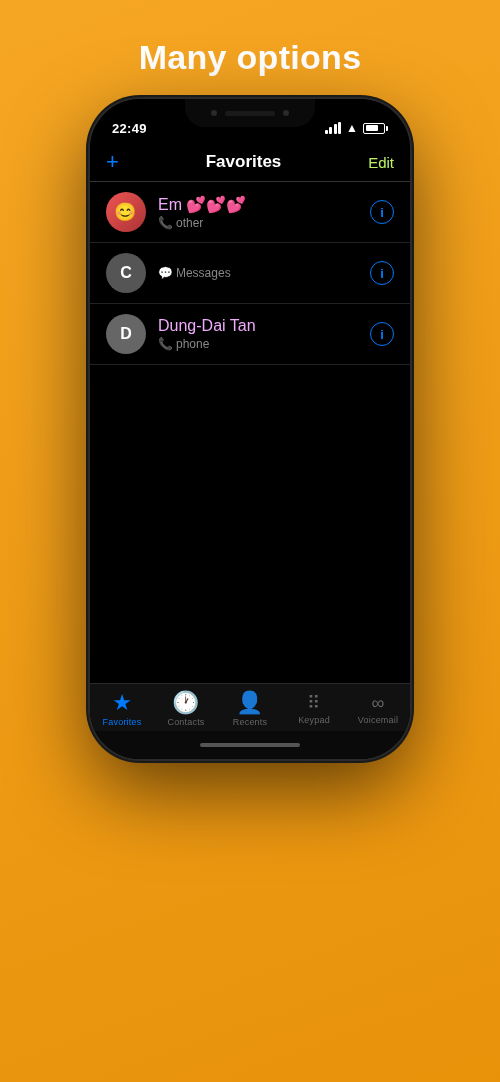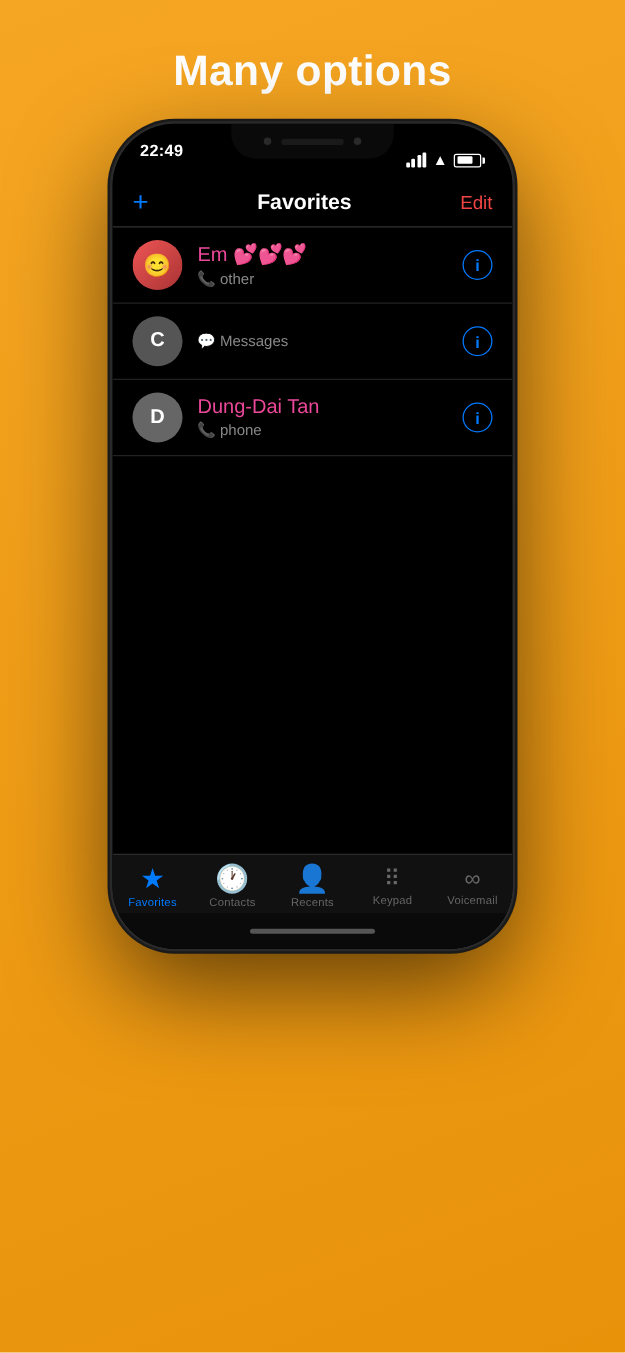--- a/index.html
+++ b/index.html
@@ -83,20 +83,21 @@
     .notch-speaker {
       width: 50px;
       height: 5px;
       background: #1a1a1a;
       border-radius: 3px;
     }
     
     .status-bar {
       display: flex;
       justify-content: space-between;
+      align-items: center;
       padding: 14px 22px 0 22px;
       height: 44px;
       flex-shrink: 0;
     }
     .status-time {
       color: white;
       font-size: 13px;
       font-weight: 600;
       letter-spacing: 0.3px;
     }
@@ -159,21 +160,21 @@
       font-size: 22px;
       font-weight: 300;
       line-height: 1;
     }
     .nav-title {
       color: white;
       font-size: 17px;
       font-weight: 600;
     }
     .nav-edit {
-      color: #ef4444;
+      color: #bef264;
       font-size: 15px;
     }
     
     .divider {
       height: 1px;
       background: #333;
       margin: 0 0;
     }
     
     .contacts-list {
@@ -217,21 +218,21 @@
       color: white;
     }
     .avatar-d {
       background: #666;
       color: white;
     }
     .contact-info {
       flex: 1;
     }
     .contact-name {
-      color: #ec4899;
+      color: #f0abfc;
       font-size: 16px;
       font-weight: 400;
       margin-bottom: 2px;
     }
     .contact-sub {
       color: #888;
       font-size: 12px;
       display: flex;
       align-items: center;
       gap: 3px;

